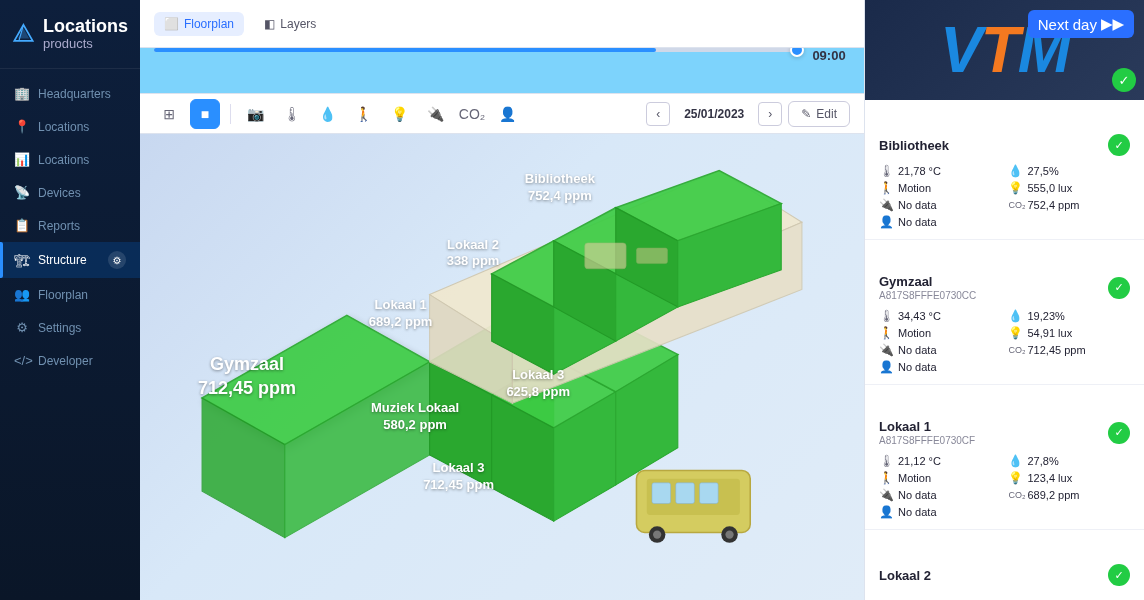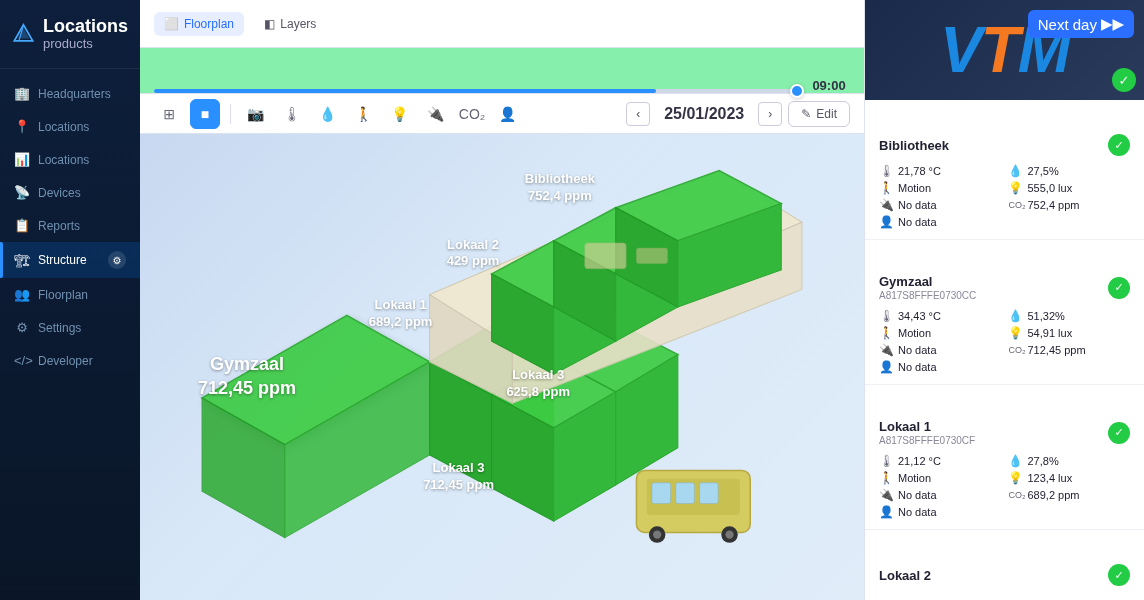--- a/index.html
+++ b/index.html
@@ -90,24 +90,24 @@
       font-size: 12px;
       cursor: pointer;
       border: none;
       background: none;
       color: #556;
     }
     .topbar-btn.active { background: #e6eeff; color: #2a6fff; }
 
     
     #timeline-bar {
-      background: #86efac;
+      background: #7dd3fc;
       height: 46px;
       display: flex;
-      align-items: flex-end;
+      align-items: flex-start;
       padding: 0 14px;
       gap: 10px;
       border-bottom: 1px solid #dde3ee;
       flex-shrink: 0;
     }
     .timeline-slider-wrap {
       flex: 1;
       display: flex;
       align-items: center;
       gap: 6px;
@@ -168,21 +168,21 @@
     .date-nav-btn {
       width: 24px; height: 24px;
       border-radius: 4px;
       border: 1px solid #ccd;
       background: #fff;
       cursor: pointer;
       display: flex; align-items: center; justify-content: center;
       font-size: 12px;
       color: #556;
     }
-    .date-display { font-size: 16px; font-weight: 600; color: #334; padding: 3px 8px; }
+    .date-display { font-size: 12px; font-weight: 600; color: #334; padding: 3px 8px; }
     .edit-btn {
       display: flex; align-items: center; gap: 5px;
       padding: 5px 12px;
       background: #fff;
       border: 1px solid #ccd;
       border-radius: 6px;
       font-size: 12px;
       cursor: pointer;
       color: #556;
     }
@@ -483,25 +483,29 @@
     <div class="room-label large" style="left:8%; top:52%; transform:translate(0,-50%);">
       <div class="room-name">Gymzaal</div>
       <div class="room-value">712,45 ppm</div>
     </div>
     <div class="room-label" style="left:58%; top:8%; transform:translate(-50%,0);">
       <div class="room-name">Bibliotheek</div>
       <div class="room-value">752,4 ppm</div>
     </div>
     <div class="room-label" style="left:46%; top:22%; transform:translate(-50%,0);">
       <div class="room-name">Lokaal 2</div>
-      <div class="room-value">429 ppm</div>
+      <div class="room-value">338 ppm</div>
     </div>
     <div class="room-label" style="left:36%; top:35%; transform:translate(-50%,0);">
       <div class="room-name">Lokaal 1</div>
       <div class="room-value">689,2 ppm</div>
+    </div>
+    <div class="room-label" style="left:38%; top:57%; transform:translate(-50%,0);">
+      <div class="room-name">Muziek Lokaal</div>
+      <div class="room-value">580,2 ppm</div>
     </div>
     <div class="room-label" style="left:44%; top:70%; transform:translate(-50%,0);">
       <div class="room-name">Lokaal 3</div>
       <div class="room-value">712,45 ppm</div>
     </div>
     <div class="room-label" style="left:55%; top:50%; transform:translate(-50%,0);">
       <div class="room-name">Lokaal 3</div>
       <div class="room-value">625,8 ppm</div>
     </div>
   </div>
@@ -567,21 +571,21 @@
       </div>
       <div class="room-card-check">✓</div>
     </div>
     <div class="room-metrics">
       <div class="metric-item">
         <span class="metric-icon">🌡</span>
         <span class="metric-value">34,43 °C</span>
       </div>
       <div class="metric-item">
         <span class="metric-icon">💧</span>
-        <span class="metric-value">51,32%</span>
+        <span class="metric-value">19,23%</span>
       </div>
       <div class="metric-item">
         <span class="metric-icon">🚶</span>
         <span class="metric-value">Motion</span>
       </div>
       <div class="metric-item">
         <span class="metric-icon">💡</span>
         <span class="metric-value">54,91 lux</span>
       </div>
       <div class="metric-item">

